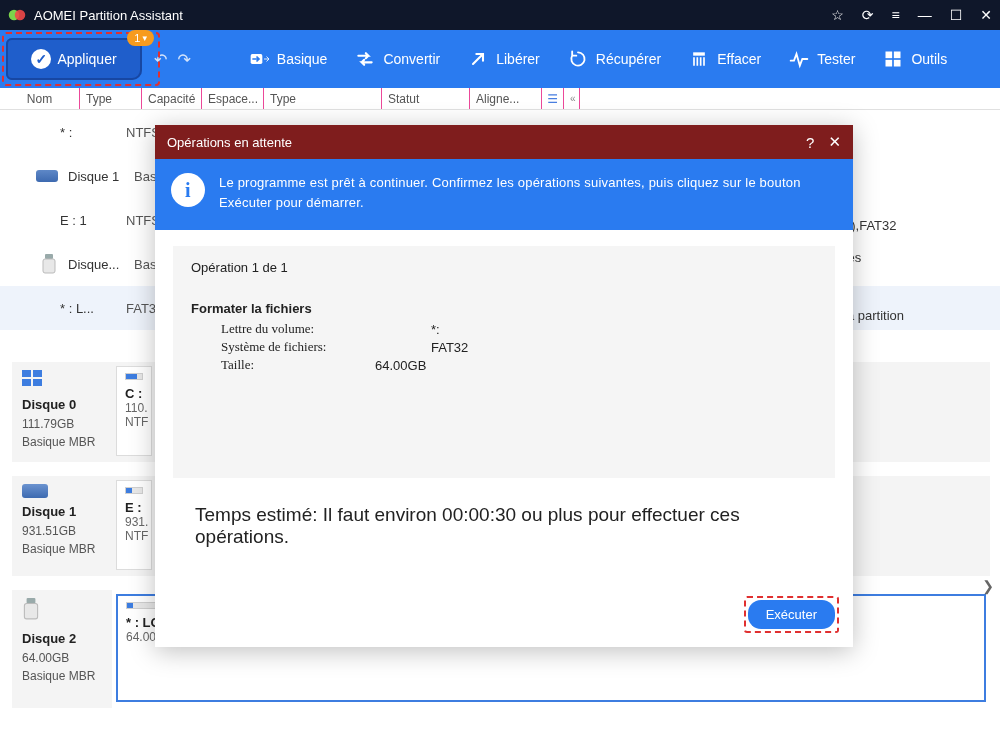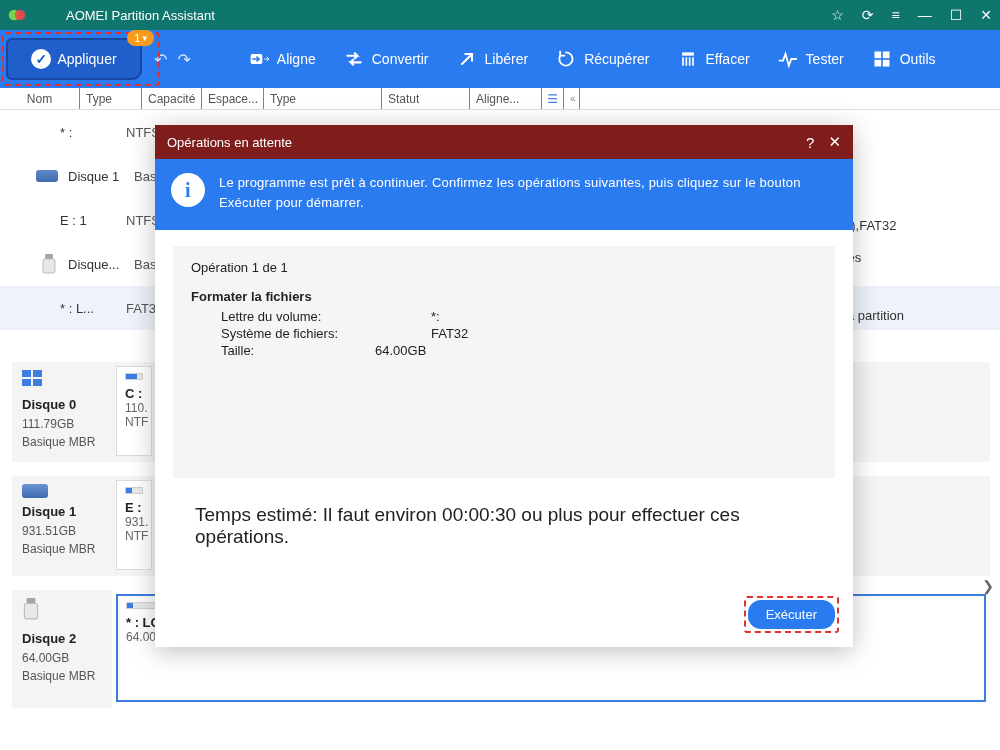--- a/index.html
+++ b/index.html
@@ -1,19 +1,19 @@
 <!DOCTYPE html>
 <html><head>
 <meta charset="utf-8">
 <style>
   * { box-sizing: border-box; font-family: "Segoe UI", Arial, sans-serif; }
   body { margin:0; width:1000px; height:750px; background:#fff; overflow:hidden; position:relative; }
 
   
-  .titlebar { height:30px; background:#0f766e; color:#fff; display:flex; align-items:center; padding:0 8px; font-size:13px;gap:32px; }
+  .titlebar { height:30px; background:#0f172a; color:#fff; display:flex; align-items:center; padding:0 8px; font-size:13px; }
   .titlebar .logo { width:18px; height:18px; margin-right:8px; position:relative; }
   .titlebar .logo svg { width:18px; height:18px; }
   .titlebar .title { flex:1; }
   .titlebar .win-icons { display:flex; gap:18px; align-items:center; }
   .titlebar .win-icons span { cursor:pointer; font-size:14px; }
 
   
   .toolbar { height:58px; background:#2a7bf0; display:flex; align-items:center; padding:0 6px; color:#fff; position:relative; }
   .apply-wrap { position:relative; margin-right:12px; }
   .apply-btn { background:#1f5ecb; border-radius:6px 6px 10px 6px; height:42px; width:136px; display:flex; align-items:center; justify-content:center; gap:6px; box-shadow:inset 0 0 0 2px #1747a3; }
@@ -66,25 +66,25 @@
 
   
   .dialog { position:absolute; left:155px; top:125px; width:698px; background:#fff; box-shadow:0 4px 24px rgba(0,0,0,0.25); }
   .dlg-title { height:34px; background:#7f1d1d; color:#fff; display:flex; align-items:center; padding:0 12px; font-size:13px; }
   .dlg-title .t{flex:1;}
   .dlg-title .ic{cursor:pointer;margin-left:14px;font-size:15px;}
   .dlg-banner { background:#2a7bf0; color:#fff; padding:14px 16px 18px 16px; display:flex; gap:14px; font-size:13px; line-height:1.5; letter-spacing:0.2px;}
   .dlg-banner .info{width:34px;height:34px;border-radius:50%;background:#fff;color:#2a7bf0;display:flex;align-items:center;justify-content:center;font-weight:bold;font-size:20px;flex:none;font-family:Georgia,serif;}
   .dlg-body { padding:16px 18px 12px 18px; }
   .opbox { background:#f5f5f5; padding:14px 18px 90px 18px; font-size:13px; color:#222; min-height:232px;}
-  .opbox .ophdr{margin-bottom:14px;}
+  .opbox .ophdr{margin-bottom:26px;}
   .opbox .optitle{font-weight:600;margin-bottom:4px;}
   .opbox table{font-size:13px;color:#222;border-collapse:collapse;margin-left:30px;}
   .opbox td{padding:1px 0;}
-  .opbox td.k{width:190px;} .opbox td.v{padding-left:20px;}
+  .opbox td.k{width:190px;font-family:Liberation Serif, serif;} .opbox td.v{padding-left:20px;}
   .esttime{font-size:19px;color:#222;margin:26px 4px 40px 22px;}
   .dlg-btns{display:flex;justify-content:flex-end;padding:0 18px 18px 0;}
   .exec-wrap{position:relative;}
   .exec-btn{background:#2a7bf0;color:#fff;border:none;padding:7px 18px;font-size:13px;border-radius:13px;cursor:pointer;}
   .exec-dash{position:absolute;top:-4px;left:-4px;right:-4px;bottom:-4px;border:2px dashed #e03030;border-radius:3px;pointer-events:none;}
 </style>
 </head>
 <body>
 
 <div class="titlebar">
@@ -123,21 +123,21 @@
   </div>
   <div style="flex:0 0 24px"></div>
   <div class="tool">
       <span class="ic">
         <svg viewBox="0 0 24 24">
           <rect x="2" y="6" width="14" height="12" rx="2" fill="#fff"></rect>
           <path d="M18 12l6 0 -3 -3 M24 12l-3 3" stroke="#fff" fill="none"></path>
           <path d="M4 12h8m-3-3l3 3-3 3" stroke="#2a7bf0" stroke-width="2" fill="none"></path>
         </svg>
       </span>
-      <span>Aligne</span>
+      <span>Basique</span>
     </div>
   <div class="tool">
       <span class="ic">
         <svg viewBox="0 0 24 24">
           <path d="M4 8h12l-3-3m3 3l-3 3 M20 16H8l3 3m-3-3l3-3" stroke="#fff" stroke-width="2.5" fill="none" stroke-linecap="round"></path>
         </svg>
       </span>
       <span>Convertir</span>
     </div>
   <div class="tool">

